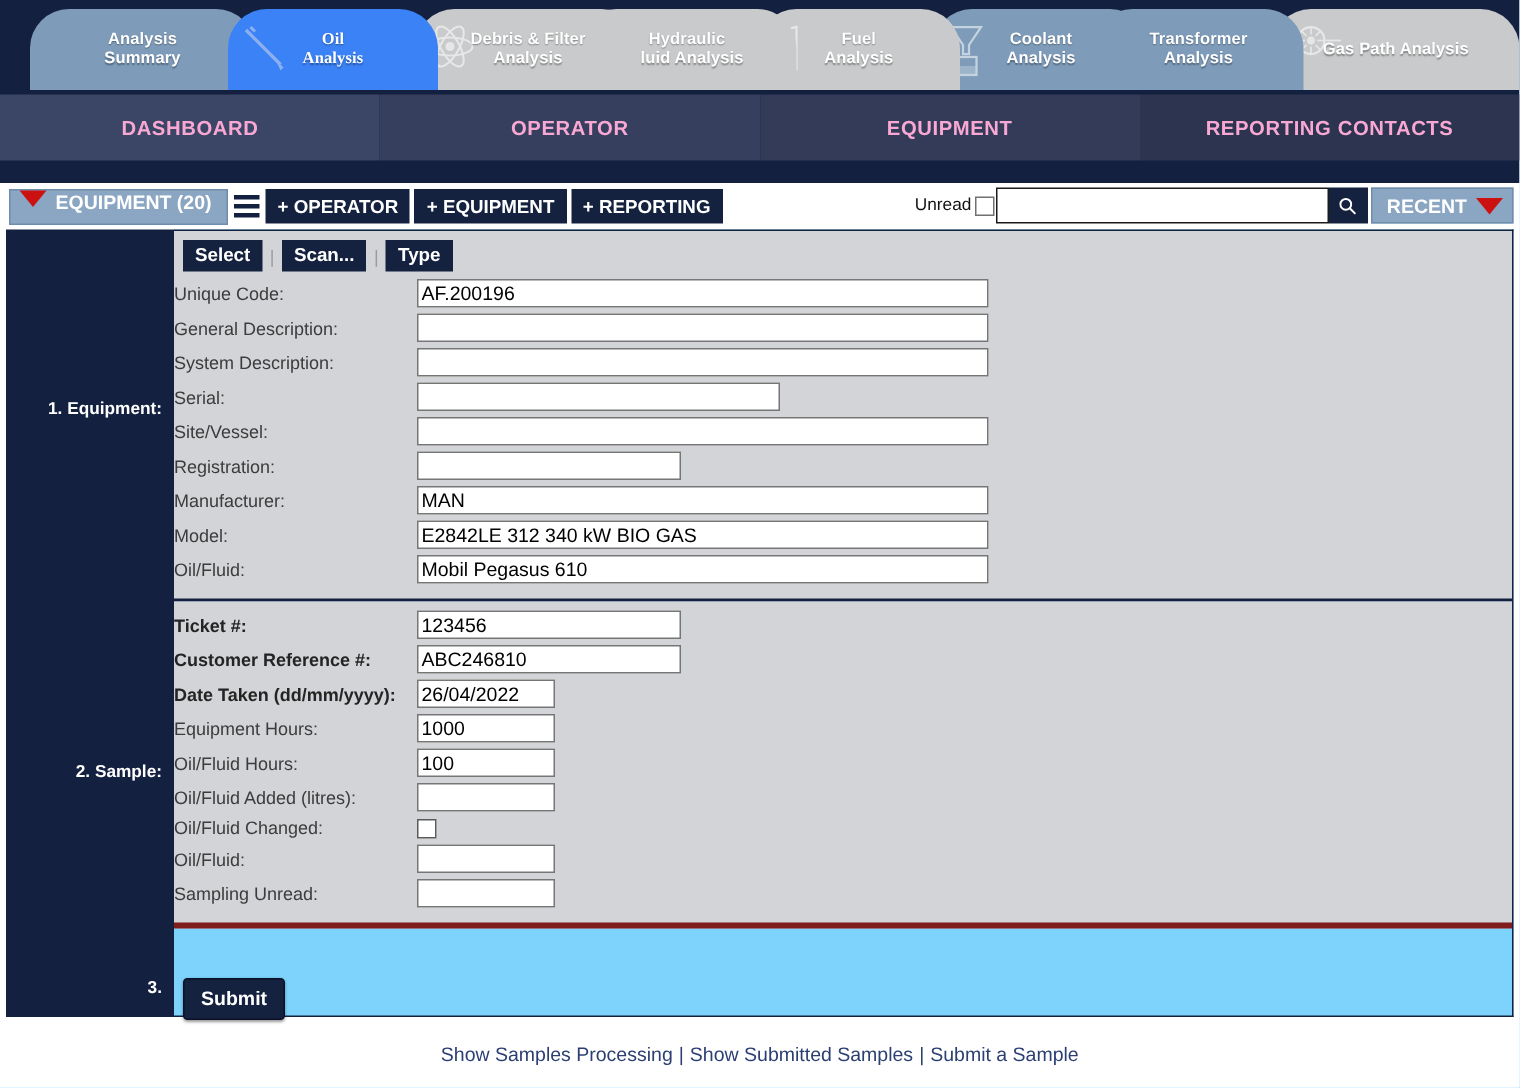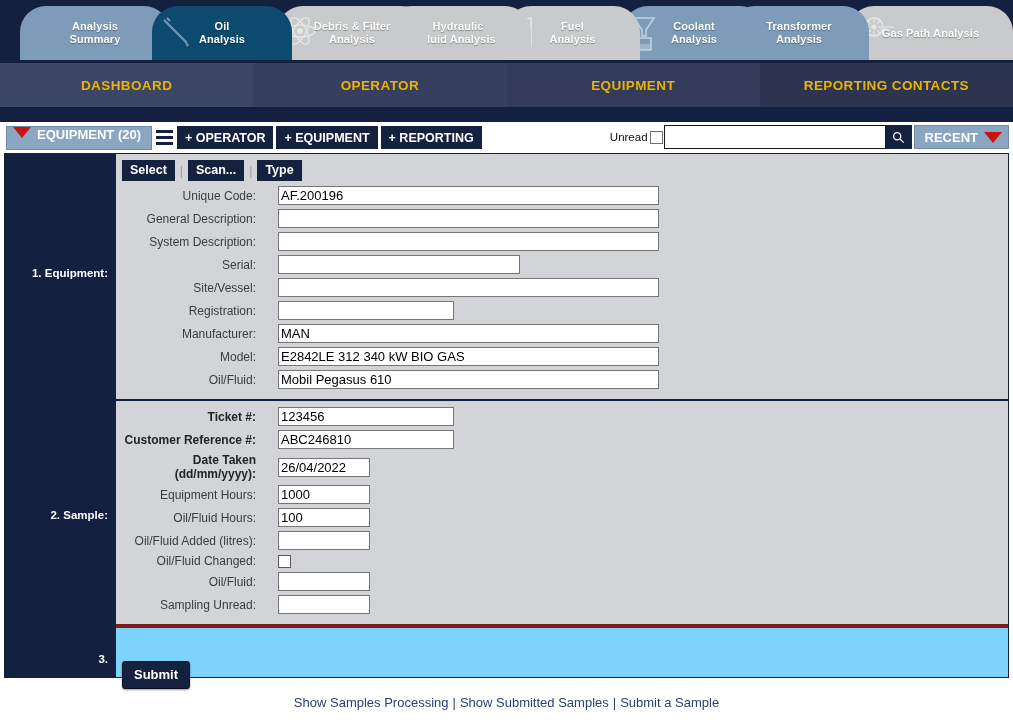--- a/index.html
+++ b/index.html
@@ -35,33 +35,33 @@
     border-radius: 26px 26px 0 0;
     overflow: hidden;
   }
   .tab .lbl { position: relative; z-index: 3; padding: 0 4px; }
   .tab .ico {
     position: absolute; z-index: 2;
     opacity: .55;
   }
   .tab.grey  { background: #c9cacb; color: #ffffff; }
   .tab.steel { background: #7e9cba; color: #ffffff; }
-  .tab.dark  { background: #0c4a6e; color: #ffffff; }
+  .tab.dark  { background: #3b82f6; color: #ffffff; font-family: Liberation Serif, serif; }
 
   
   #mainnav {
     position: relative;
     width: 1013px; height: 50px;
     background: #13203f;
     display: flex;
   }
   #mainnav .navitem {
     flex: 1 1 0;
     display: flex; align-items: center; justify-content: center;
-    color: #eab308;
+    color: #f9a8d4;
     font-size: 13.5px;
     font-weight: bold;
     letter-spacing: .4px;
     height: 44px;
     margin-top: 3px;
     cursor: pointer;
   }
   #mainnav .navitem.s0 { background: #3b4565; }
   #mainnav .navitem.s1 { background: #373f5e; }
   #mainnav .navitem.s2 { background: #333b58; }
@@ -201,22 +201,22 @@
   .sep { color: #9b9b9b; font-size: 12px; margin: 0 5px; }
 
   .frow {
     display: flex;
     align-items: center;
     margin-bottom: 4px;
   }
   .flbl {
     width: 162px;
     flex: 0 0 162px;
-    text-align: right;
-    padding-right: 22px;
+    text-align: left;
+    padding-right: 6px;
     font-size: 12px;
     color: #3c3c3c;
   }
   .flbl.b { font-weight: bold; color: #242424; }
   .fin {
     height: 19px;
     border: 1px solid #767676;
     background: #ffffff;
     font-size: 13px;
     font-family: "Liberation Sans", sans-serif;

